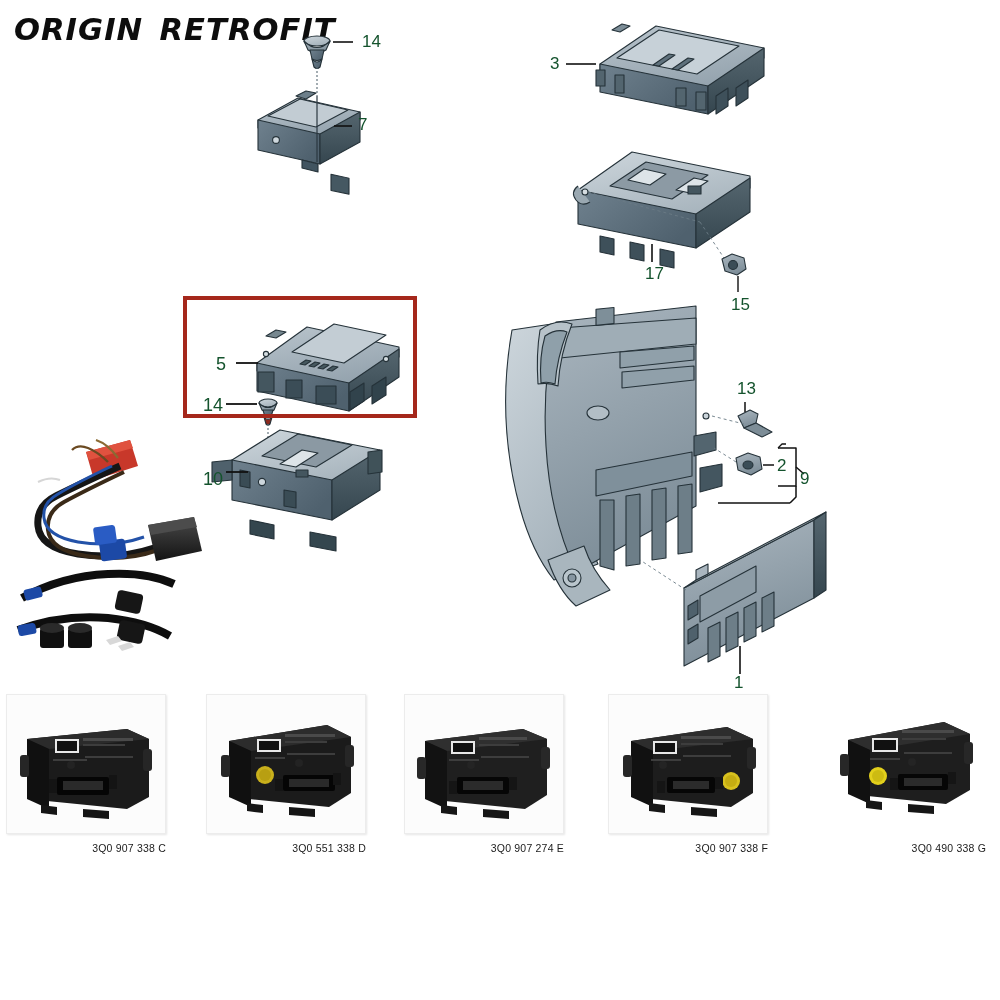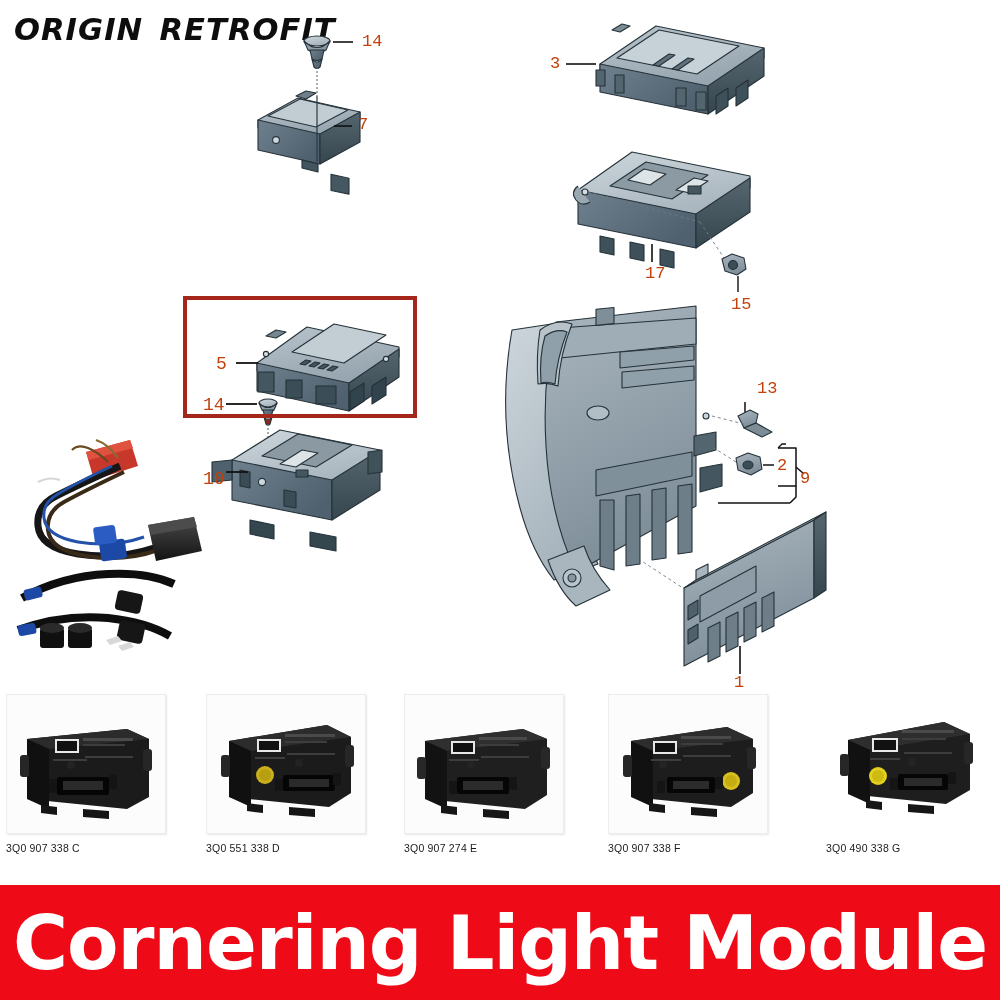--- a/index.html
+++ b/index.html
@@ -38,22 +38,22 @@
     left:183px;top:296px;width:234px;height:122px;
     border:4px solid #a5271b;
     box-sizing:border-box;
     background:transparent;
     z-index:6;
   }
 
   
   .callout{
     position:absolute;
-    font-family:Liberation Mono, monospace;
-    font-size:17px;font-weight:normal;color:#c2410c;
+    font-family:Liberation Sans, sans-serif;
+    font-size:17px;font-weight:normal;color:#14532d;
     line-height:1;
     z-index:7;
     white-space:nowrap;
   }
   .callout.big{font-size:18px;}
 
   
   #thumbs{
     position:absolute;left:0;top:694px;width:1000px;height:172px;
   }
@@ -64,21 +64,21 @@
     width:160px;height:140px;
     background:#fbfbfb;
     border:1px solid #ececec;
     box-sizing:border-box;
     position:relative;
     overflow:hidden;
     box-shadow:1px 1px 2px rgba(0,0,0,.10);
   }
   .thumb .caption{
     margin-top:8px;
-    text-align:left;
+    text-align:right;
     font-size:10.5px;
     color:#1b1b1b;
     letter-spacing:.2px;
     font-family:"Liberation Sans", sans-serif;
   }
 
   
   #banner{
     position:absolute;left:0;top:885px;width:1000px;height:115px;
     background:#ee0a17;
@@ -347,21 +347,21 @@
   <div class="redbox" style="border-color: rgb(165, 39, 27);"></div>
 
   <div class="callout" style="left:362px;top:33px;">14</div>
   <div class="callout" style="left:358px;top:116px;">7</div>
   <div class="callout" style="left:550px;top:55px;">3</div>
   <div class="callout" style="left:645px;top:265px;">17</div>
   <div class="callout" style="left:731px;top:296px;">15</div>
   <div class="callout big" style="left:216px;top:355px;">5</div>
   <div class="callout big" style="left:203px;top:396px;">14</div>
   <div class="callout big" style="left:203px;top:462px;margin-top:8px;">10</div>
-  <div class="callout" style="left:737px;top:380px;margin-left:20px;">13</div>
+  <div class="callout" style="left:737px;top:380px;">13</div>
   <div class="callout" style="left:777px;top:457px;">2</div>
   <div class="callout" style="left:800px;top:470px;">9</div>
   <div class="callout" style="left:734px;top:674px;">1</div>
 
   <div id="thumbs">
 
     <div class="thumb" style="left:6px;">
       <div class="frame">
         <svg viewBox="0 0 160 140" width="160" height="140">
           <rect x="0" y="0" width="160" height="140" fill="#fcfcfc"></rect>
@@ -507,17 +507,14 @@
             <path d="M24 80 L40 82 L40 90 L24 88 Z" fill="#161616"></path>
             <path d="M66 84 L92 86 L92 94 L66 92 Z" fill="#161616"></path>
           </g>
         </svg>
       </div>
       <div class="caption">3Q0 490 338 G</div>
     </div>
 
   </div>
 
-  <div id="banner" style="background: rgb(238, 10, 23);">
-    <div class="title" style="color: rgb(255, 255, 255); font-size: 75px;">Cornering Light Module</div>
-  </div>
 
 </div>
 
 </body></html>

